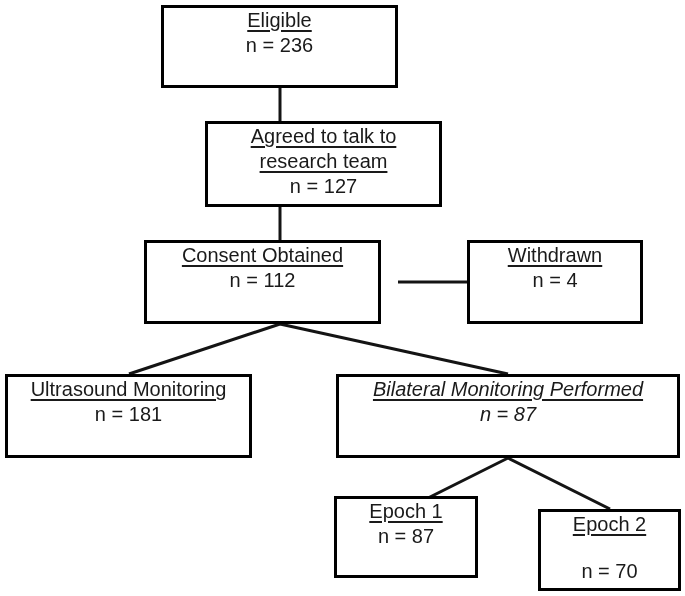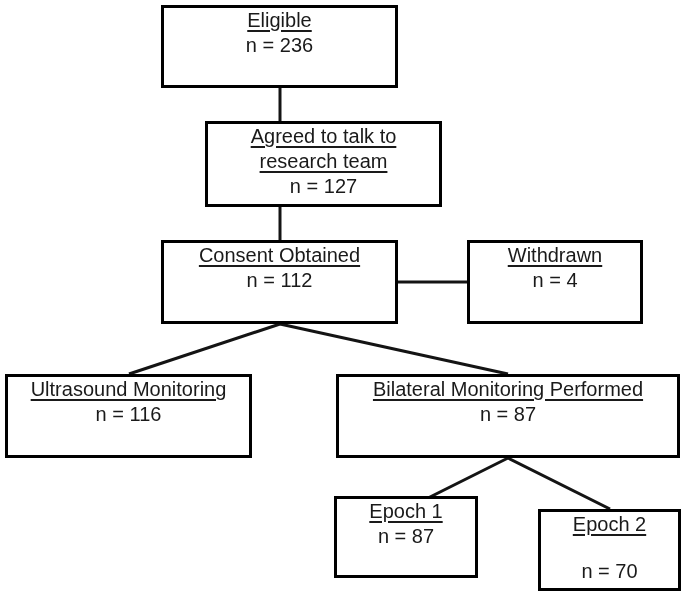--- a/index.html
+++ b/index.html
@@ -77,36 +77,36 @@
     <div class="node-title">Eligible</div>
     <div class="node-count">n = 236</div>
   </div>
 
   <div class="node" style="left: 161px; top: 121px; width: 237px; height: 86px; margin-left: 44px;">
     <div class="node-title">Agreed to talk to</div>
     <div class="node-title">research team</div>
     <div class="node-count">n = 127</div>
   </div>
 
-  <div class="node" style="left: 161px; top: 240px; width: 237px; height: 84px;">
+  <div class="node" style="left: 144px; top: 240px; width: 237px; height: 84px;">
     <div class="node-title">Consent Obtained</div>
     <div class="node-count">n = 112</div>
   </div>
 
   <div class="node" style="left: 467px; top: 240px; width: 176px; height: 84px;">
     <div class="node-title">Withdrawn</div>
     <div class="node-count">n = 4</div>
   </div>
 
   <div class="node" style="left: 5px; top: 374px; width: 247px; height: 84px;">
     <div class="node-title">Ultrasound Monitoring</div>
-    <div class="node-count">n = 116</div>
+    <div class="node-count">n = 181</div>
   </div>
 
-  <div class="node" style="left: 336px; top: 374px; width: 344px; height: 84px;">
+  <div class="node" style="left: 336px; top: 374px; width: 344px; height: 84px; font-style: italic;">
     <div class="node-title">Bilateral Monitoring Performed</div>
     <div class="node-count">n = 87</div>
   </div>
 
   <div class="node" style="left: 334px; top: 496px; width: 144px; height: 82px;">
     <div class="node-title">Epoch 1</div>
     <div class="node-count">n = 87</div>
   </div>
 
   <div class="node" style="left: 538px; top: 509px; width: 143px; height: 82px; gap: 22px;">

